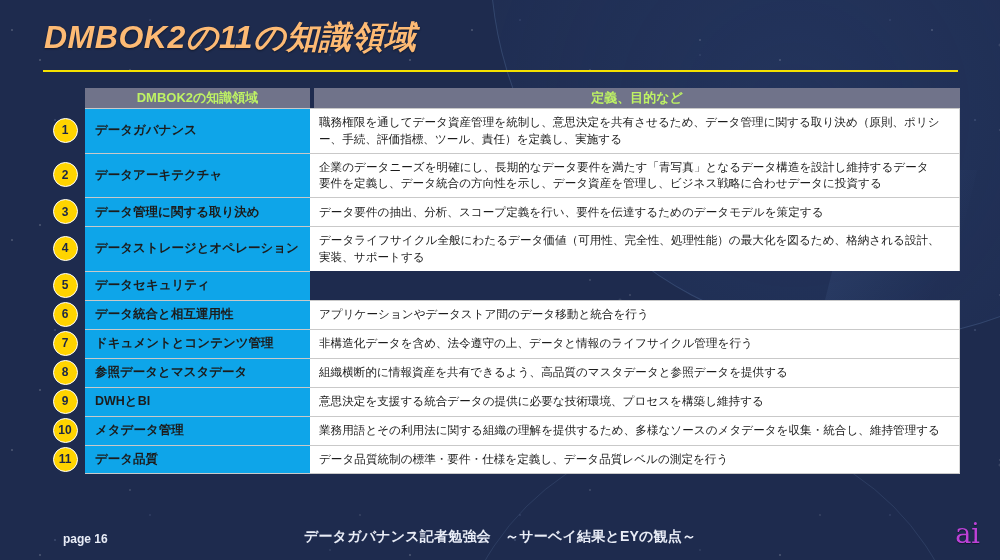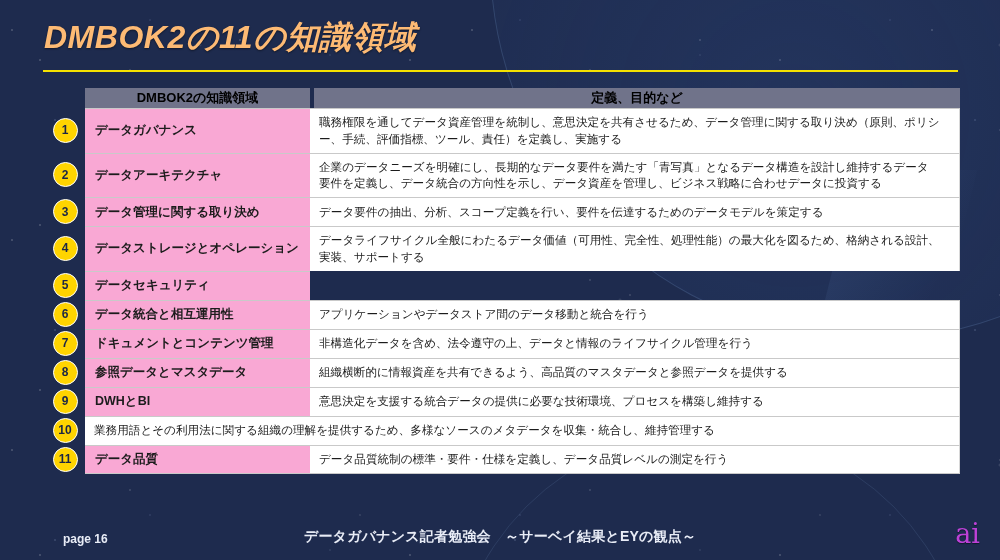--- a/index.html
+++ b/index.html
@@ -140,21 +140,21 @@
     font-weight: bold;
     display: flex;
     align-items: center;
     justify-content: center;
     line-height: 1;
   }
 
   .name-cell {
     flex: 0 0 225px;
     width: 225px;
-    background: #f9a8d4;
+    background: #0ea5e9;
     color: #1c1c1c;
     font-size: 12.5px;
     font-weight: bold;
     display: flex;
     align-items: center;
     padding: 4px 8px 4px 10px;
     border-top: 1px solid #c9c9c9;
   }
 
   .desc-cell {
@@ -170,21 +170,21 @@
     border-right: 1px solid #d8d8d8;
   }
   .row:last-child .name-cell,
   .row:last-child .desc-cell { border-bottom: 1px solid #c9c9c9; }
 
   
   .row.header { min-height: 20px; }
   .row.header .badge-cell { background: transparent; }
   .row.header .hcell {
     background: #70738a;
-    color: #000000;
+    color: #bef264;
     font-size: 13px;
     font-weight: bold;
     display: flex;
     align-items: center;
     justify-content: center;
     text-align: center;
     height: 20px;
     border-top: none;
   }
   .row.header .hcell.name { flex: 0 0 225px; width: 225px; }
@@ -315,20 +315,21 @@
         <div class="badge">9</div>
       </div>
       <div class="name-cell">DWHとBI</div>
       <div class="desc-cell">意思決定を支援する統合データの提供に必要な技術環境、プロセスを構築し維持する</div>
     </div>
 
     <div class="row">
       <div class="badge-cell">
         <div class="badge">10</div>
       </div>
+      <div class="name-cell">メタデータ管理</div>
       <div class="desc-cell">業務用語とその利用法に関する組織の理解を提供するため、多様なソースのメタデータを収集・統合し、維持管理する</div>
     </div>
 
     <div class="row">
       <div class="badge-cell">
         <div class="badge">11</div>
       </div>
       <div class="name-cell">データ品質</div>
       <div class="desc-cell">データ品質統制の標準・要件・仕様を定義し、データ品質レベルの測定を行う</div>
     </div>

